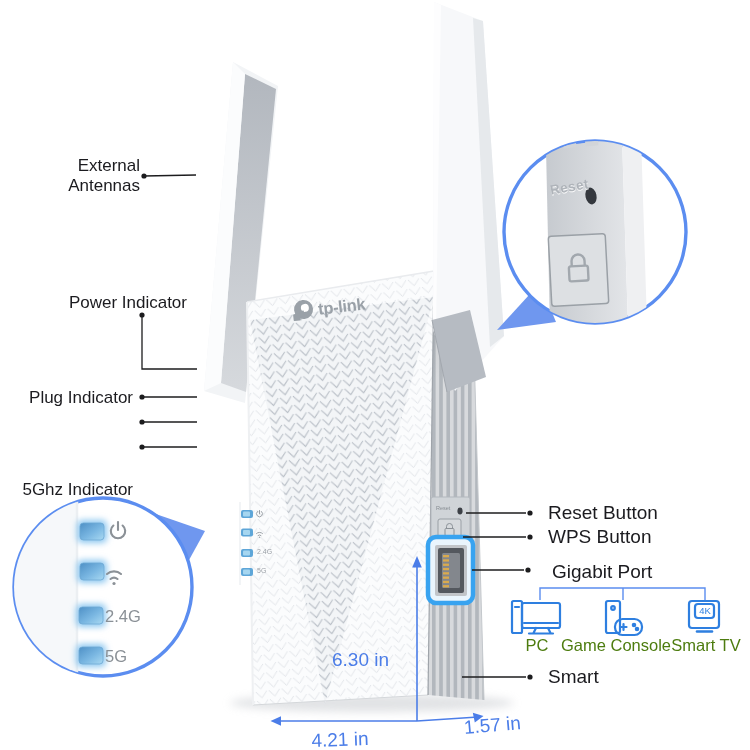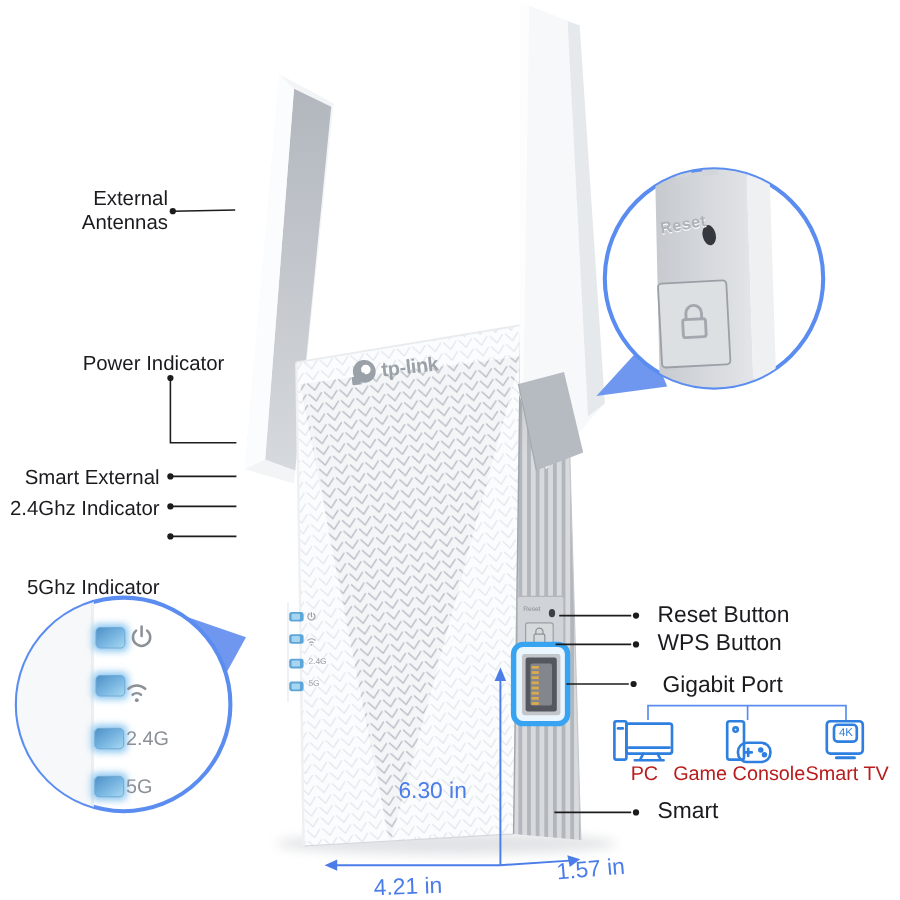--- a/index.html
+++ b/index.html
@@ -5,21 +5,21 @@
   html,body{margin:0;padding:0;background:#fff;}
   #canvas{position:relative;width:750px;height:750px;background:#fff;overflow:hidden;
           font-family:"Liberation Sans",sans-serif;}
   #art{position:absolute;left:0;top:0;}
   .lbl{position:absolute;color:#1b1b1f;font-size:17px;line-height:1.18;white-space:nowrap;}
   .lbl.wrap{white-space:normal;}
   .lbl.r{text-align:right;}
   .lbl.c{text-align:right;}
   .lbl.big{font-size:19px;}
   .dim{position:absolute;color:#4b7de8;font-size:19px;font-weight:500;white-space:nowrap;}
-  .cap{position:absolute;color:#b91c1c;font-size:16.5px;text-align:center;white-space:nowrap;}
+  .cap{position:absolute;color:#4d7c0f;font-size:16.5px;text-align:center;white-space:nowrap;}
   .ledlbl{position:absolute;color:#8a9096;font-size:16.5px;white-space:nowrap;}
   .tinyled{position:absolute;color:#999fa6;font-size:7px;white-space:nowrap;}
   .logo{position:absolute;left:290px;top:301px;display:flex;align-items:center;gap:4px;
         transform:rotate(-6.5deg);transform-origin:left top;}
   .logo-text{font-size:16.5px;font-weight:bold;color:#9aa1a8;letter-spacing:-0.3px;}
   .reset-emboss{position:absolute;left:549px;top:183px;font-size:13.5px;font-weight:bold;
         color:#aeb3b9;transform:rotate(-10deg);transform-origin:left top;letter-spacing:.4px;
         text-shadow:0 1px 0 rgba(255,255,255,.9);}
   .side-reset{position:absolute;left:436px;top:505px;font-size:5.5px;color:#878d93;}
   .badge4k{position:absolute;left:696px;top:604px;width:18px;height:14px;line-height:14px;
@@ -250,22 +250,21 @@
       <g>
         <rect x="689" y="601" width="30" height="27" rx="3"></rect>
         <rect x="695" y="604" width="19" height="14" rx="3"></rect>
         <path d="M697,631.5 H712" stroke-width="2.6"></path>
       </g>
     </g>
   </svg>
 
   <div class="lbl wrap c" style="left:32px;top:156px;width:108px;">External Antennas</div>
   <div class="lbl r" style="left:19px;top:293px;width:168px;">Power Indicator</div>
-  <div class="lbl r" style="left:0px;top:388px;width:133px;">Smart External</div>
-  <div class="lbl r" style="left:0px;top:414px;width:133px;">2.4Ghz Indicator</div>
+  <div class="lbl r" style="left:0px;top:388px;width:133px;">Plug Indicator</div>
   <div class="lbl r" style="left:0px;top:444px;width:133px;margin-top:36px;">5Ghz Indicator</div>
 
   <div class="lbl big" style="left:548px;top:502px;">Reset Button</div>
   <div class="lbl big" style="left:548px;top:526px;">WPS Button</div>
   <div class="lbl big" style="left:552px;top:561px;">Gigabit Port</div>
   <div class="lbl big" style="left:548px;top:666px;">Smart</div>
 
   <div class="dim" style="left:332px;top:649px;width:80px;text-align:left;">6.30 in</div>
   <div class="dim" style="left:298px;top:729px;width:84px;text-align:center;transform:rotate(-2deg);">4.21 in</div>
   <div class="dim" style="left:463px;top:717px;transform:rotate(-5deg);transform-origin:left top;">1.57 in</div>

